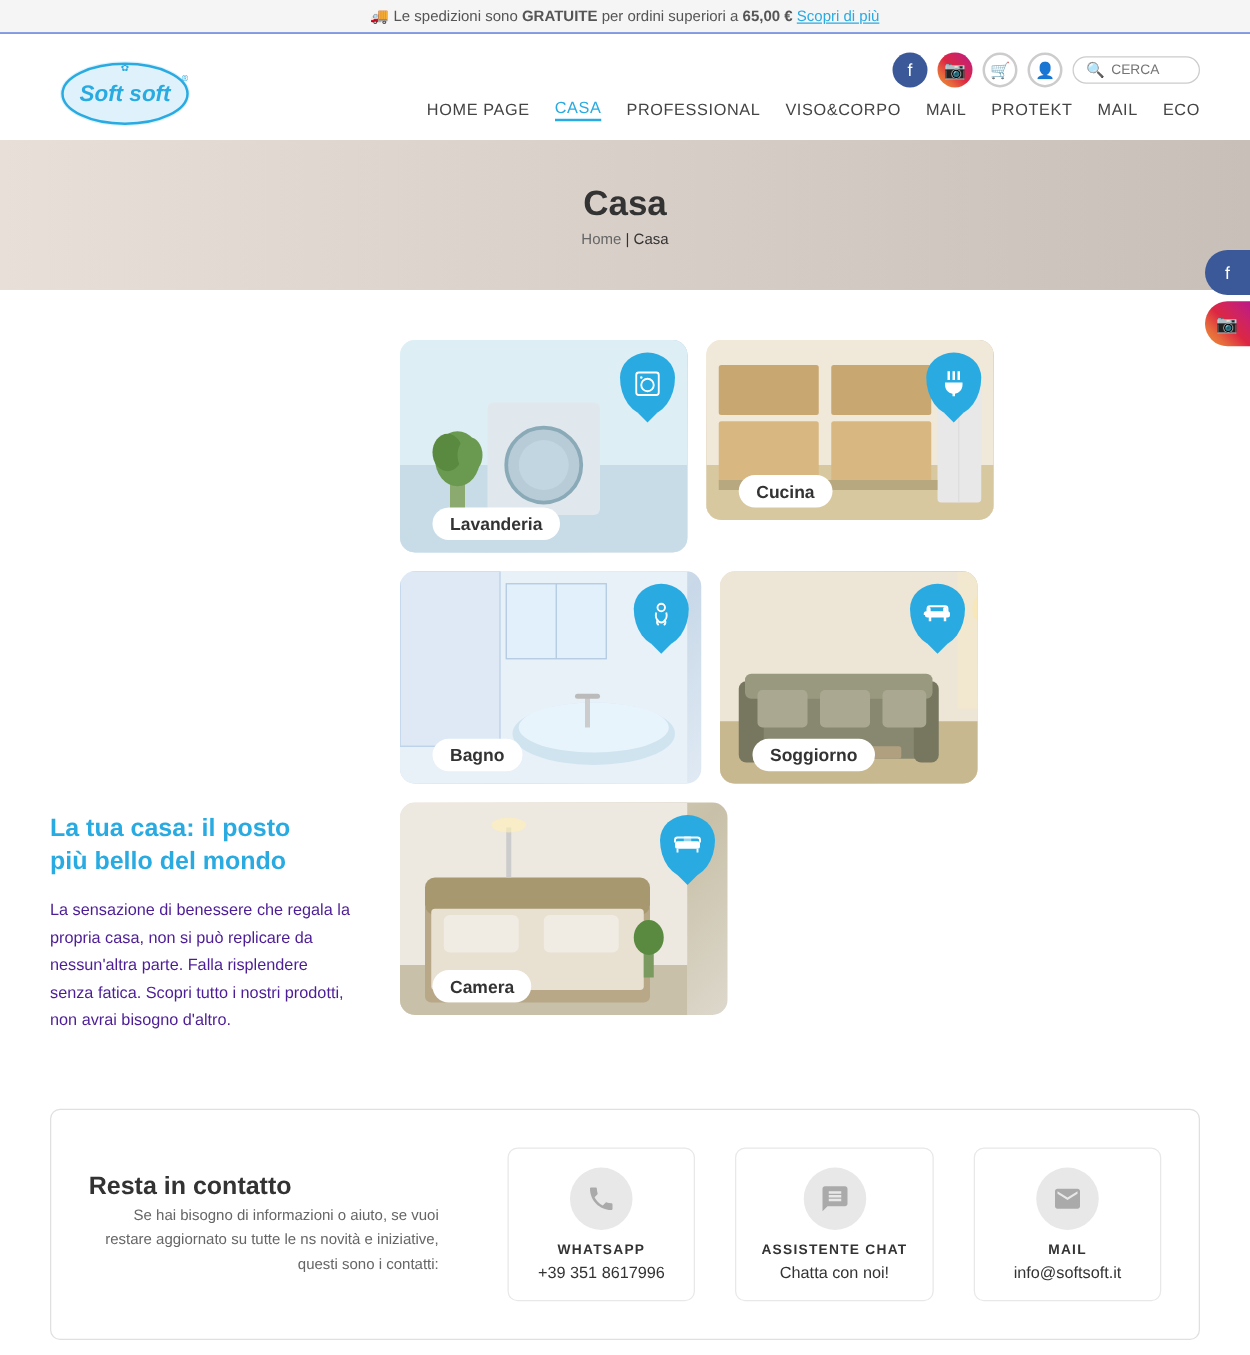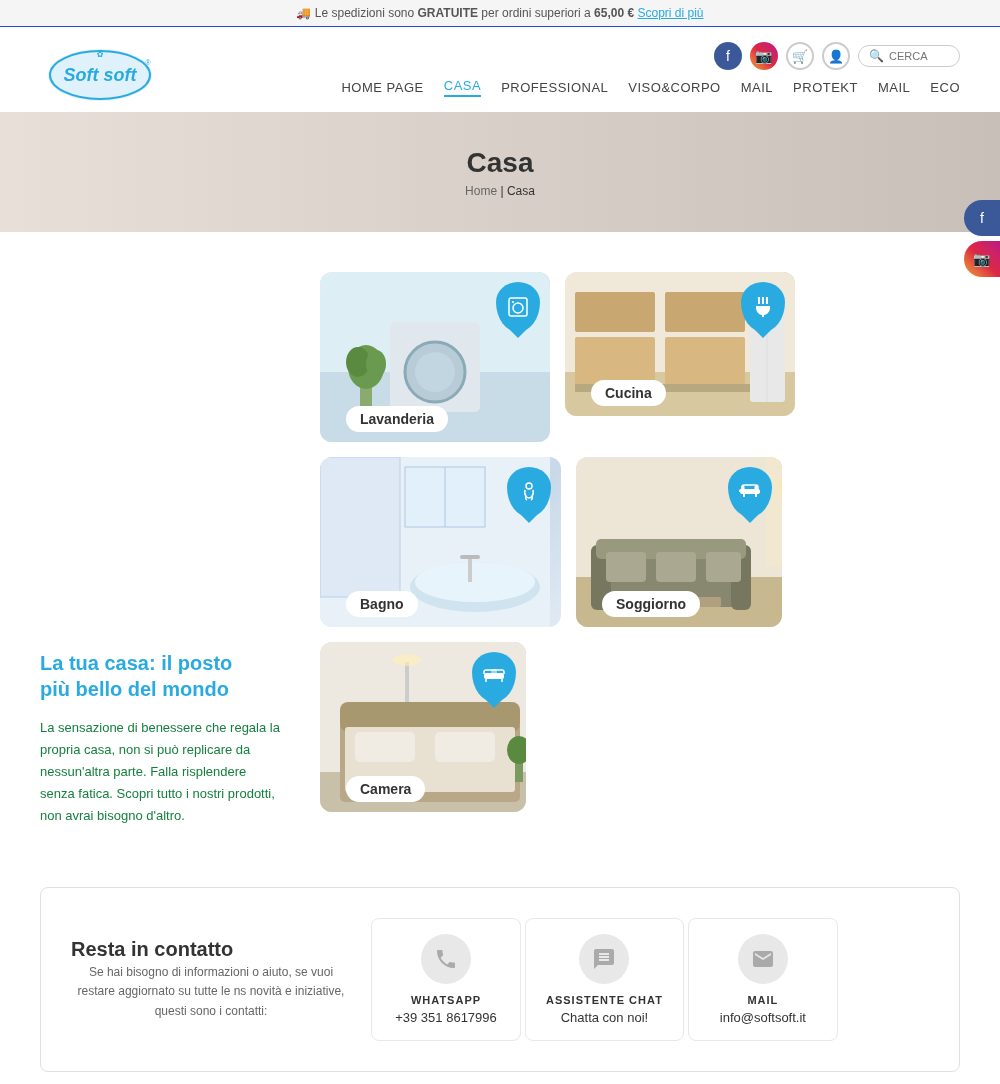--- a/index.html
+++ b/index.html
@@ -90,21 +90,21 @@
     }
 
     
     .main-content {
       padding: 40px 40px;
       display: flex; gap: 40px;
       align-items: flex-end;
     }
     .text-section { width: 240px; flex-shrink: 0; }
     .text-section h2 { color: #29abe2; font-size: 20px; font-weight: 700; line-height: 1.3; margin-bottom: 15px; }
-    .text-section p { font-size: 13px; color: #15803d; line-height: 1.7; }
+    .text-section p { font-size: 13px; color: #4c1d95; line-height: 1.7; }
 
     
     .grid-section { flex: 1; }
     .grid-row { display: flex; gap: 15px; margin-bottom: 15px; }
     .grid-card {
       position: relative; border-radius: 12px; overflow: hidden;
       width: 230px; height: 170px; cursor: pointer;
       flex-shrink: 0;
     }
     .card-label {
@@ -146,22 +146,22 @@
       margin: 20px 40px;
       border: 1px solid #e0e0e0;
       border-radius: 8px;
       padding: 30px;
       display: flex;
       gap: 20px;
       align-items: center;
     }
     .contact-text { width: 280px; }
     .contact-text h3 { font-size: 20px; font-weight: 700; margin-bottom: 2px; }
-    .contact-text p { font-size: 12px; color: #666; line-height: 1.6; text-align: center; }
-    .contact-items { display: flex; gap: 4px; flex: 1; justify-content: flex-start; }
+    .contact-text p { font-size: 12px; color: #666; line-height: 1.6; text-align: right; }
+    .contact-items { display: flex; gap: 32px; flex: 1; justify-content: flex-end; }
     .contact-item {
       text-align: center; padding: 15px 20px;
       border: 1px solid #e8e8e8; border-radius: 8px;
       min-width: 150px;
     }
     .contact-item-icon {
       width: 50px; height: 50px; border-radius: 50%;
       background: #e8e8e8;
       margin: 0 auto 10px;
       display: flex; align-items: center; justify-content: center;
@@ -356,21 +356,21 @@
             <path d="M20 10V7a2 2 0 00-2-2H6a2 2 0 00-2 2v3" fill="none" stroke="white" stroke-width="1.5"></path>
             <path d="M2 12a2 2 0 002 2h1v3h2v-3h10v3h2v-3h1a2 2 0 002-2v-1a2 2 0 00-2-2h-.5V7a1.5 1.5 0 00-3 0v2H6.5V7a1.5 1.5 0 00-3 0v2H3a2 2 0 00-2 2v1z" fill="white"></path>
           </svg>
         </div>
         <div class="card-label">Soggiorno</div>
       </div>
     </div>
 
     <div class="grid-row">
 
-      <div class="grid-card bg-camera" style="width:206px;height:170px;">
+      <div class="grid-card bg-camera" style="width:262px;height:170px;">
         <div class="room-scene">
           <svg viewBox="0 0 230 170" width="230" height="170">
             <rect width="230" height="170" fill="#ede8e0"></rect>
 
             <rect x="0" y="130" width="230" height="40" fill="#c8c0a8"></rect>
 
             <rect x="20" y="80" width="180" height="80" rx="5" fill="#b8a888"></rect>
 
             <rect x="20" y="60" width="180" height="30" rx="8" fill="#a89870"></rect>
 

